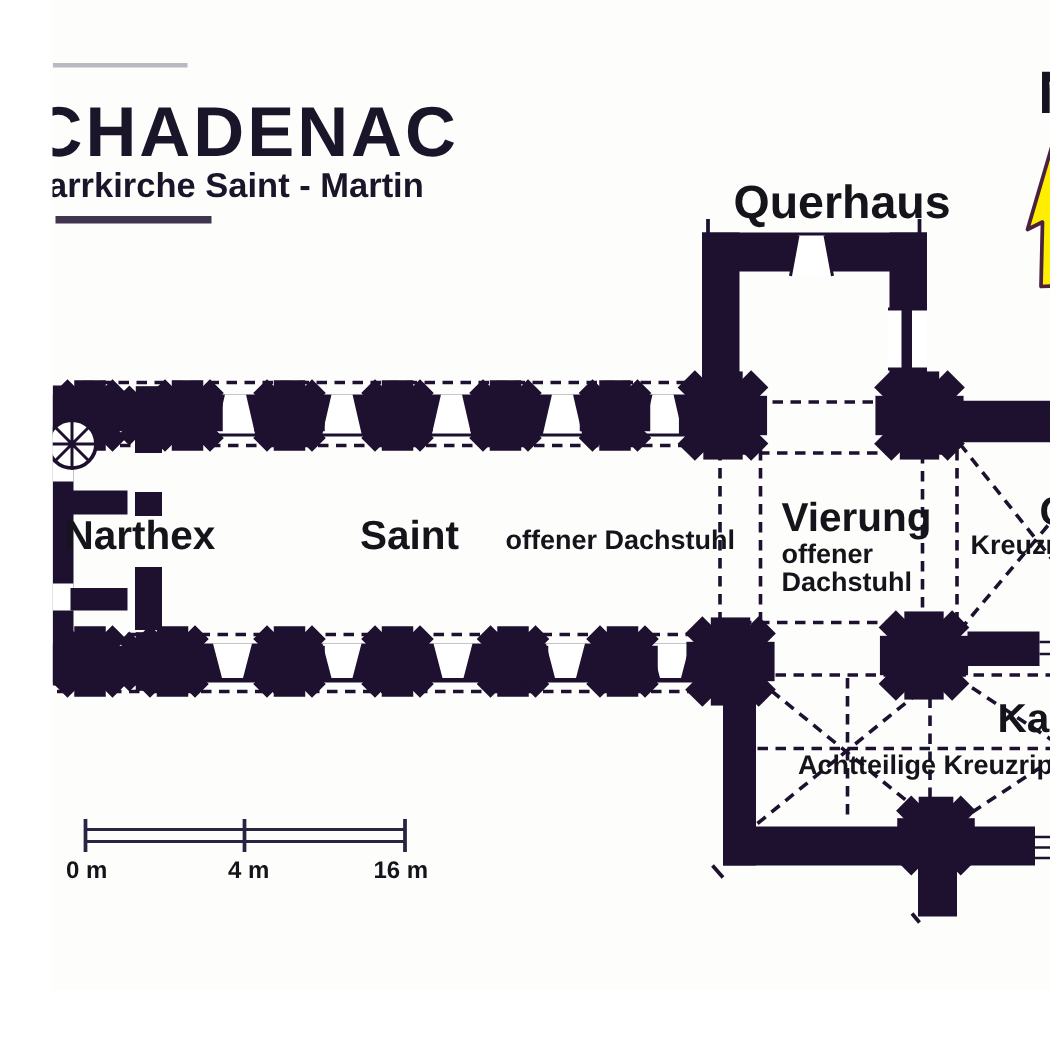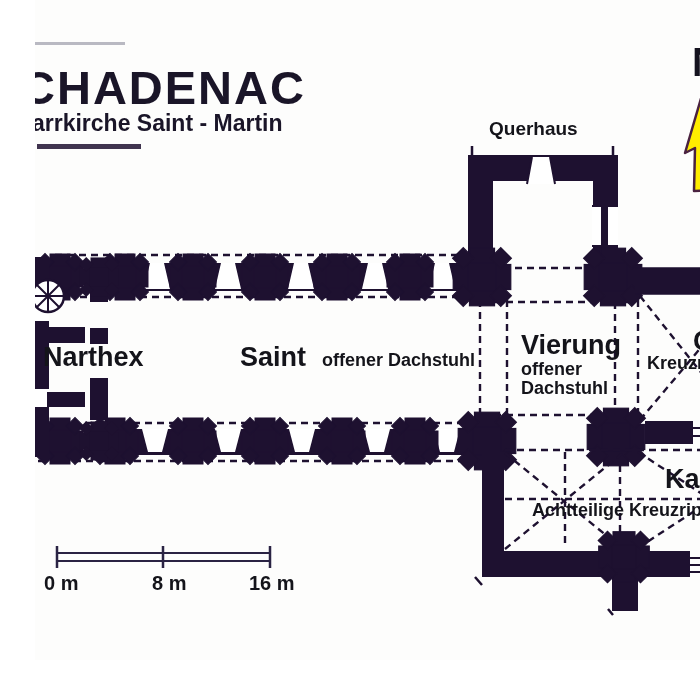--- a/index.html
+++ b/index.html
@@ -6,23 +6,23 @@
   #canvas{
     position:relative;width:700px;height:660px;background:#fdfdfc;
     overflow:hidden;font-family:"Liberation Sans",sans-serif;margin-left:35px;
   }
   .abs{position:absolute;white-space:nowrap;}
   .lbl{color:var(--label,#14141a);font-weight:bold;}
   #plan-svg{position:absolute;left:0;top:0;}
   .title{color:#1a1528;font-weight:bold;letter-spacing:2px;font-size:47px;line-height:1;}
   .subtitle{color:#1a1528;font-weight:bold;font-size:23px;line-height:1;}
   .room-lg{font-size:27px;line-height:1;}
-  .room-md{font-size:19px;line-height:1;}
+  .room-md{font-size:31px;line-height:1;}
   .note{font-size:18px;line-height:1;}
-  .scale-lbl{font-size:20px;line-height:1;}
+  .scale-lbl{font-size:16px;line-height:1;}
   .north-n{font-size:40px;line-height:1;color:#15131f;font-weight:bold;}
 </style>
 </head>
 <body>
 
 <div id="canvas">
 
   <div class="abs title" style="left:-14px;top:64px;">CHADENAC</div>
   <div class="abs subtitle" style="left:-3px;top:112px;">arrkirche  Saint - Martin</div>
 
@@ -160,26 +160,26 @@
     </g>
 
     <g>
       <polygon points="672,78 696,150 687,148 688,190 659,191 660,148 650,153" fill="var(--accent-yellow)" stroke="var(--arrow-outline,#4a2240)" stroke-width="2.5" stroke-linejoin="round"></polygon>
     </g>
   </svg>
 
   <div class="abs lbl room-md" style="left:454px;top:119px;">Querhaus</div>
   <div class="abs lbl room-lg" style="left:8px;top:344px;">Narthex</div>
   <div class="abs lbl room-lg" style="left:205px;top:344px;">Saint</div>
-  <div class="abs lbl note" style="left:287px;top:351px;">offener Dachstuhl</div>
+  <div class="abs lbl note" style="left:302px;top:351px;">offener Dachstuhl</div>
   <div class="abs lbl room-lg" style="left:486px;top:332px;">Vierung</div>
   <div class="abs lbl note" style="left:486px;top:360px;text-align:center;">offener</div>
   <div class="abs lbl note" style="left:486px;top:379px;">Dachstuhl</div>
   <div class="abs lbl room-lg" style="left:658px;top:328px;">Chor</div>
   <div class="abs lbl note" style="left:612px;top:354px;">Kreuzrippenge</div>
   <div class="abs lbl room-lg" style="left:630px;top:466px;">Kapelle</div>
   <div class="abs lbl note" style="left:497px;top:501px;">Achtteilige Kreuzrippengewölb</div>
 
   <div class="abs lbl scale-lbl" style="left:9px;top:573px;">0 m</div>
-  <div class="abs lbl scale-lbl" style="left:117px;top:573px;">8 m</div>
+  <div class="abs lbl scale-lbl" style="left:117px;top:573px;">4 m</div>
   <div class="abs lbl scale-lbl" style="left:214px;top:573px;">16 m</div>
 
 </div>
 
 </body></html>

